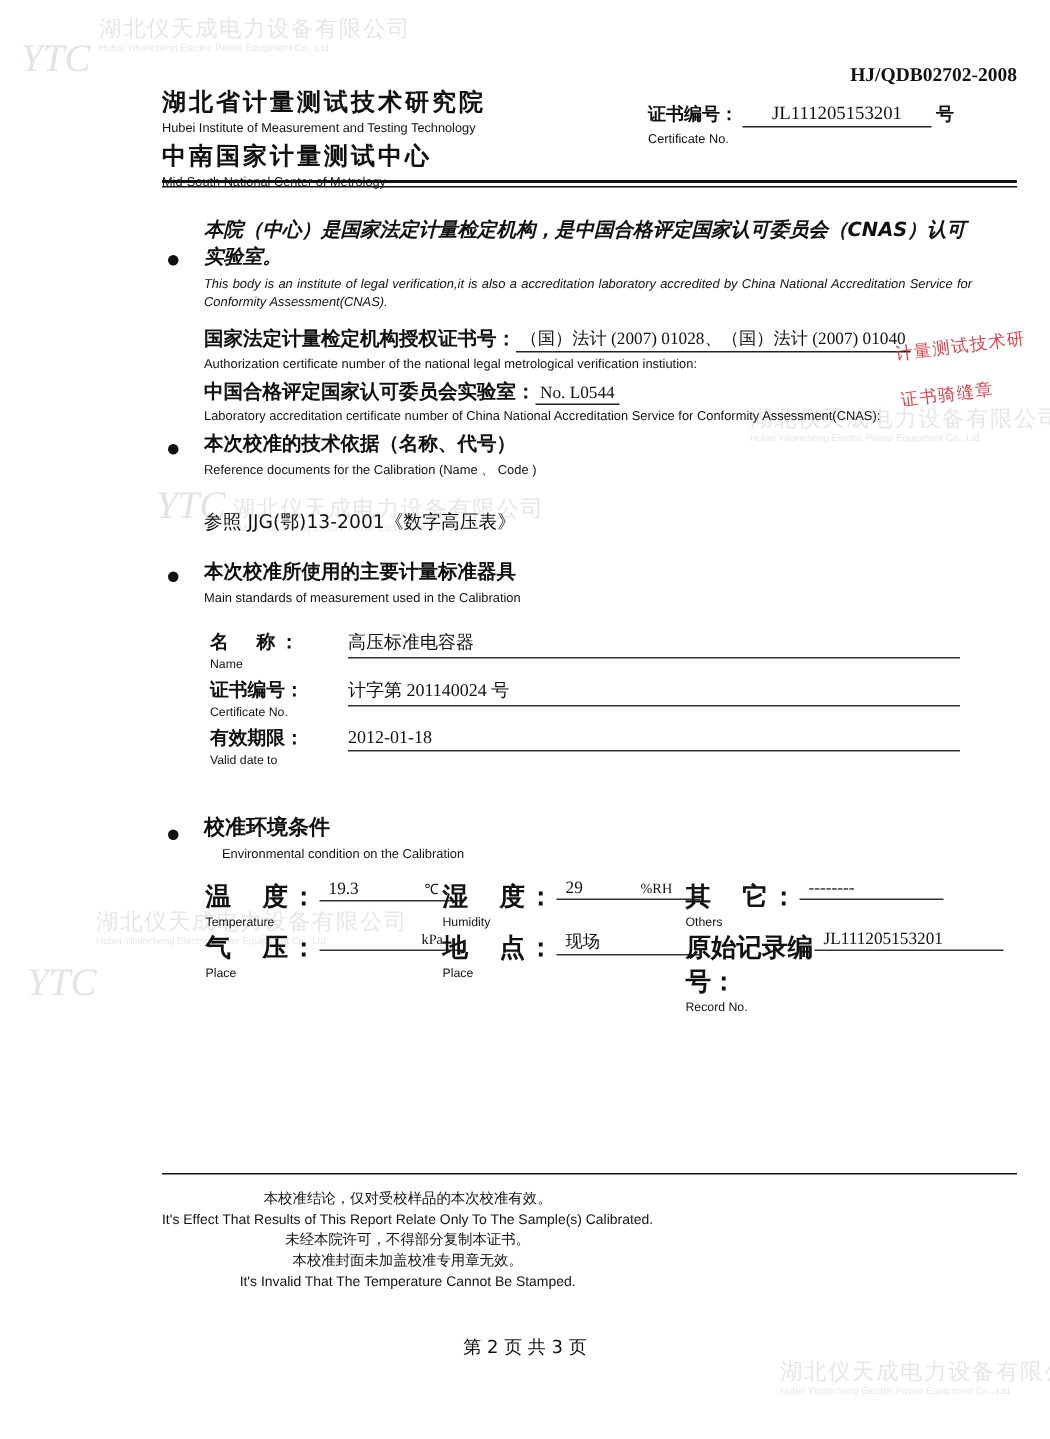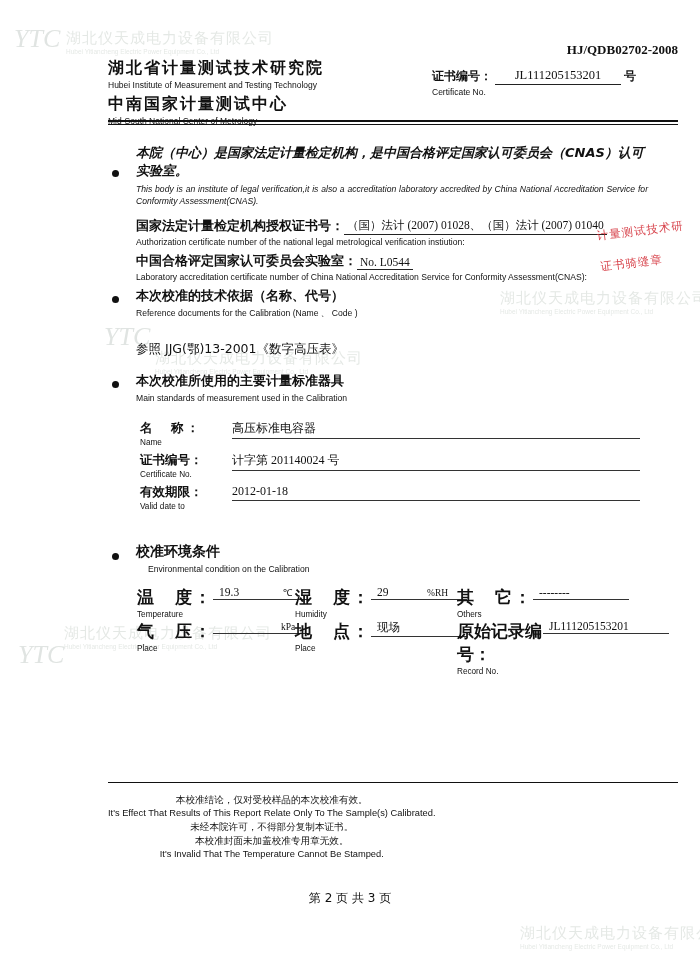--- a/index.html
+++ b/index.html
@@ -20,21 +20,21 @@
   .wm {
     position:absolute;
     color:#cfd6d0;
     opacity:.55;
     font-size:11px;
     white-space:nowrap;
     transform-origin:left top;
     pointer-events:none;
     user-select:none;
   }
-  .wm .big { font-size:15px; letter-spacing:1px; display:block;margin-top:19px; }
+  .wm .big { font-size:15px; letter-spacing:1px; display:block; }
   .wm .small { font-size:6.5px; letter-spacing:0; display:block; }
   .wm-logo {
     position:absolute;
     color:#d9dedb;
     font-family:"Liberation Serif", serif;
     font-style:italic;
     font-size:26px;
     pointer-events:none;
     user-select:none;
     opacity:.8;

